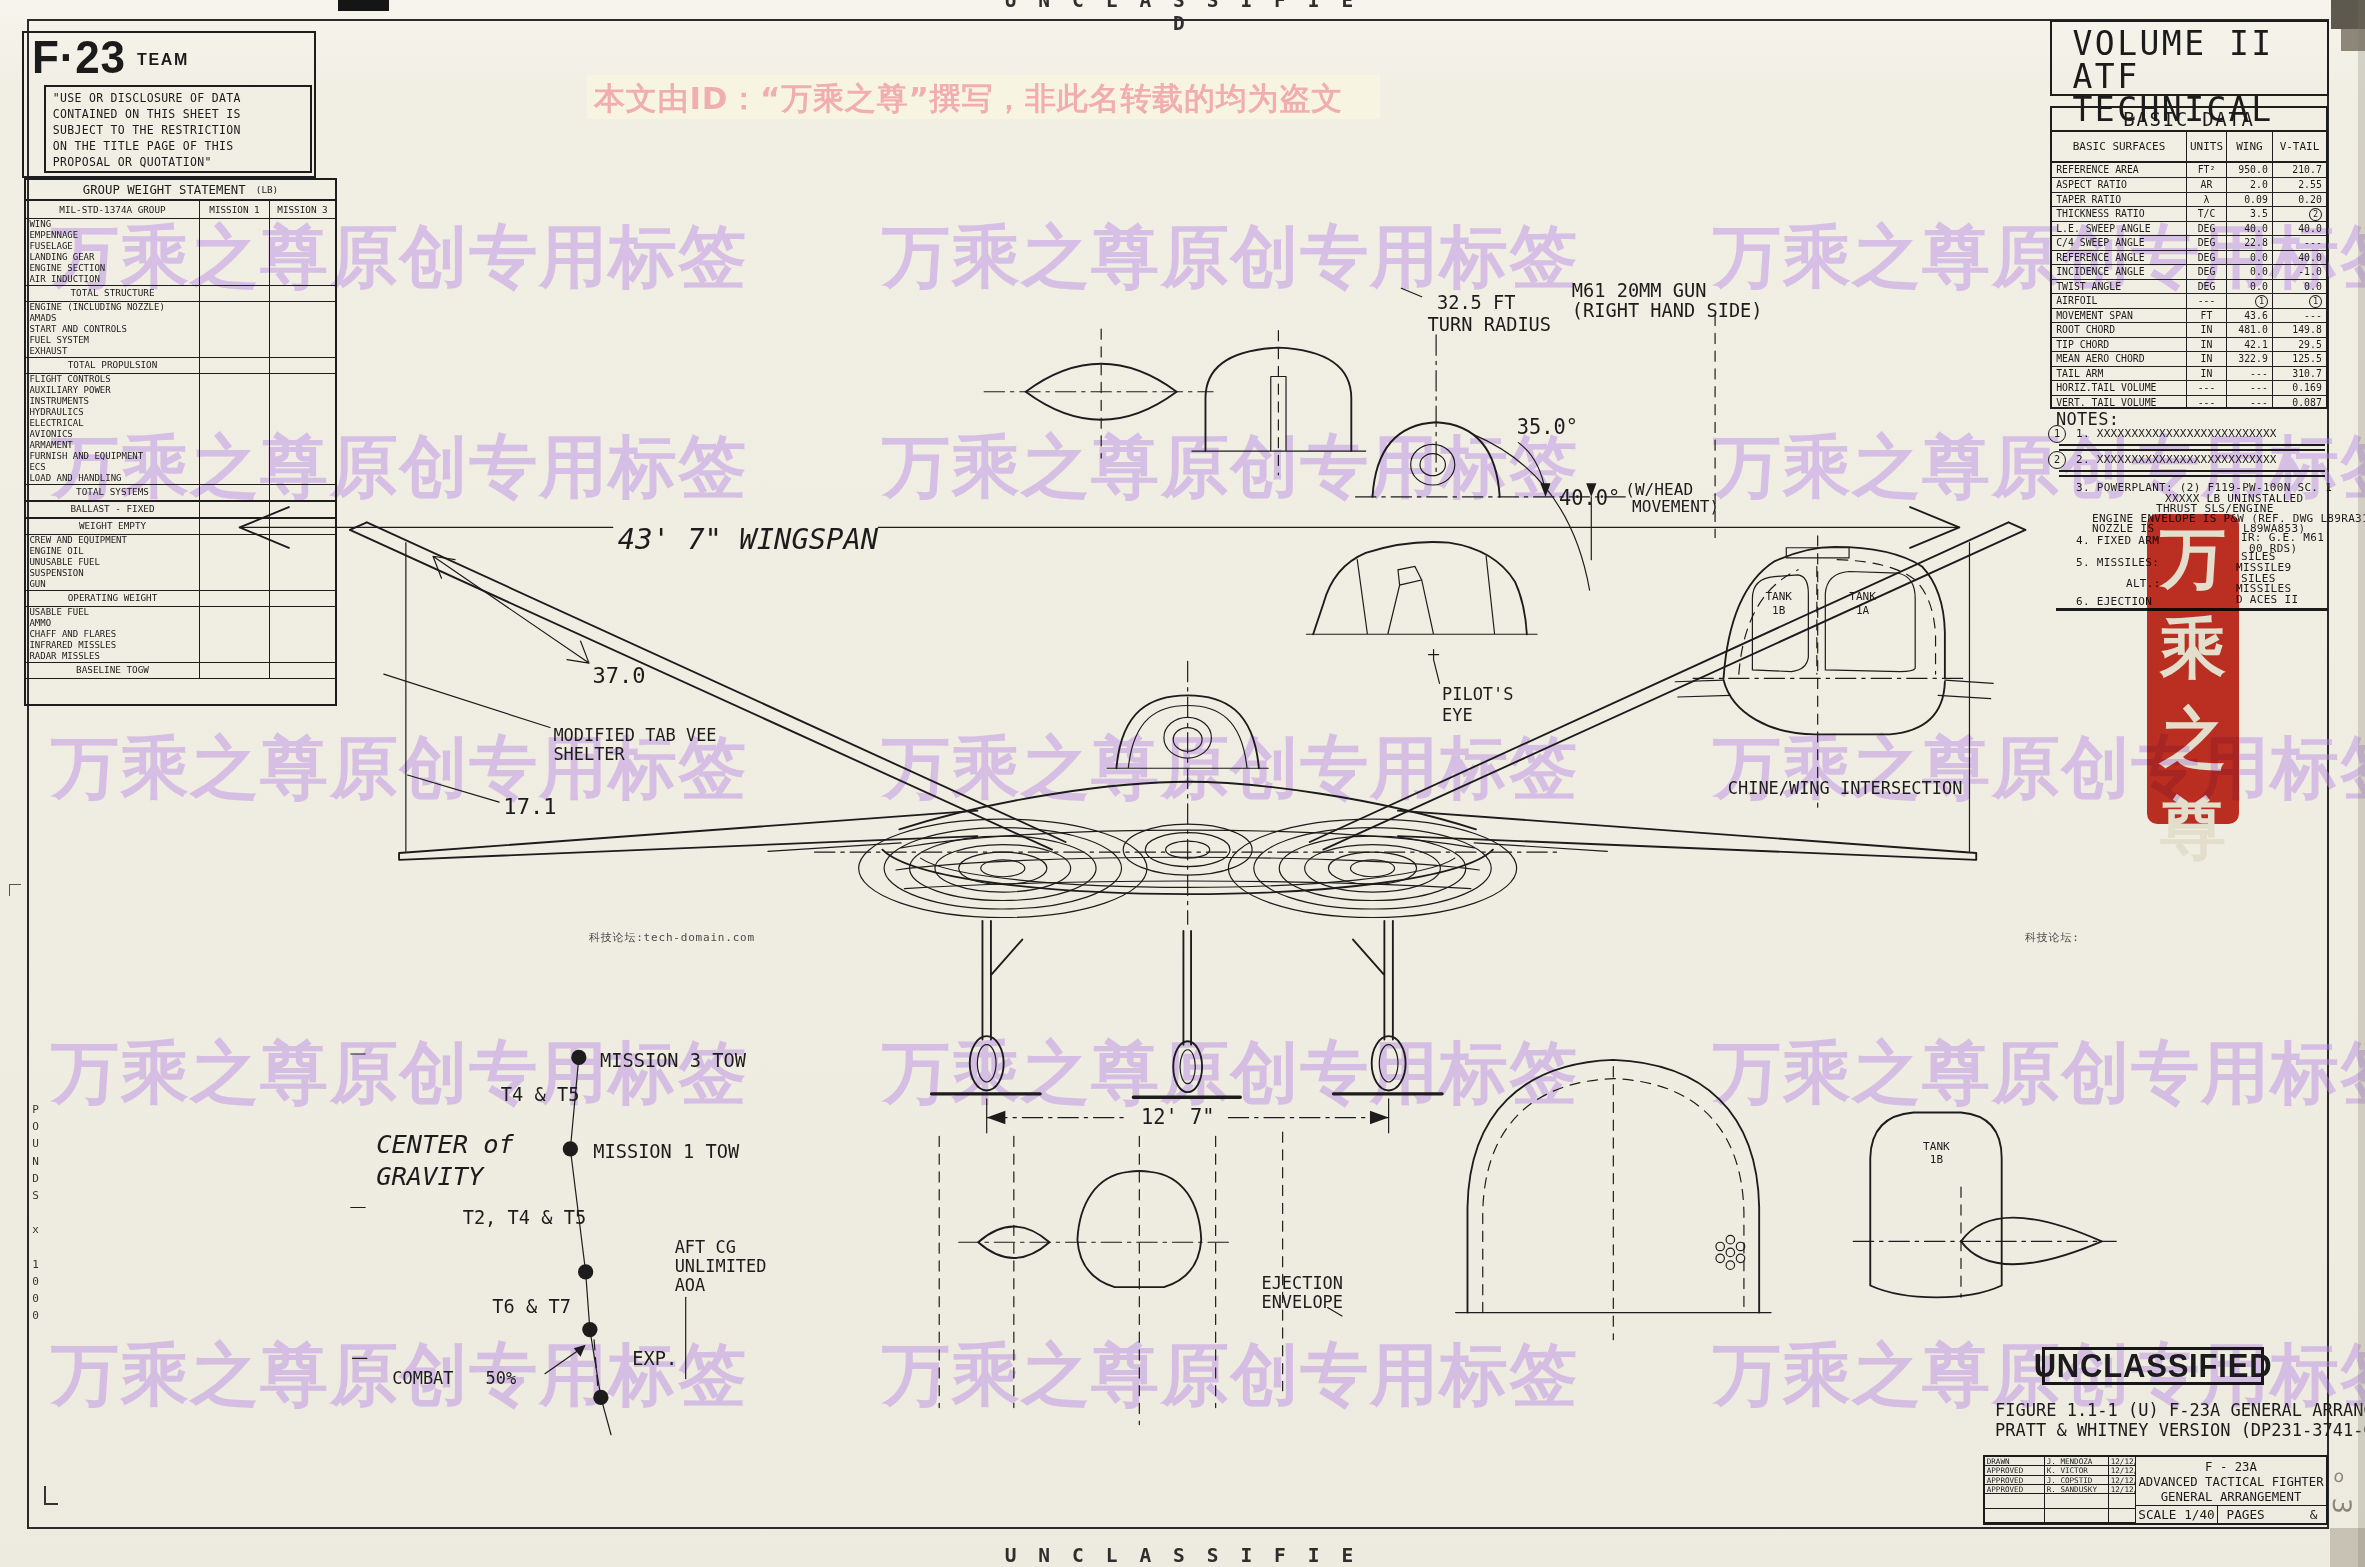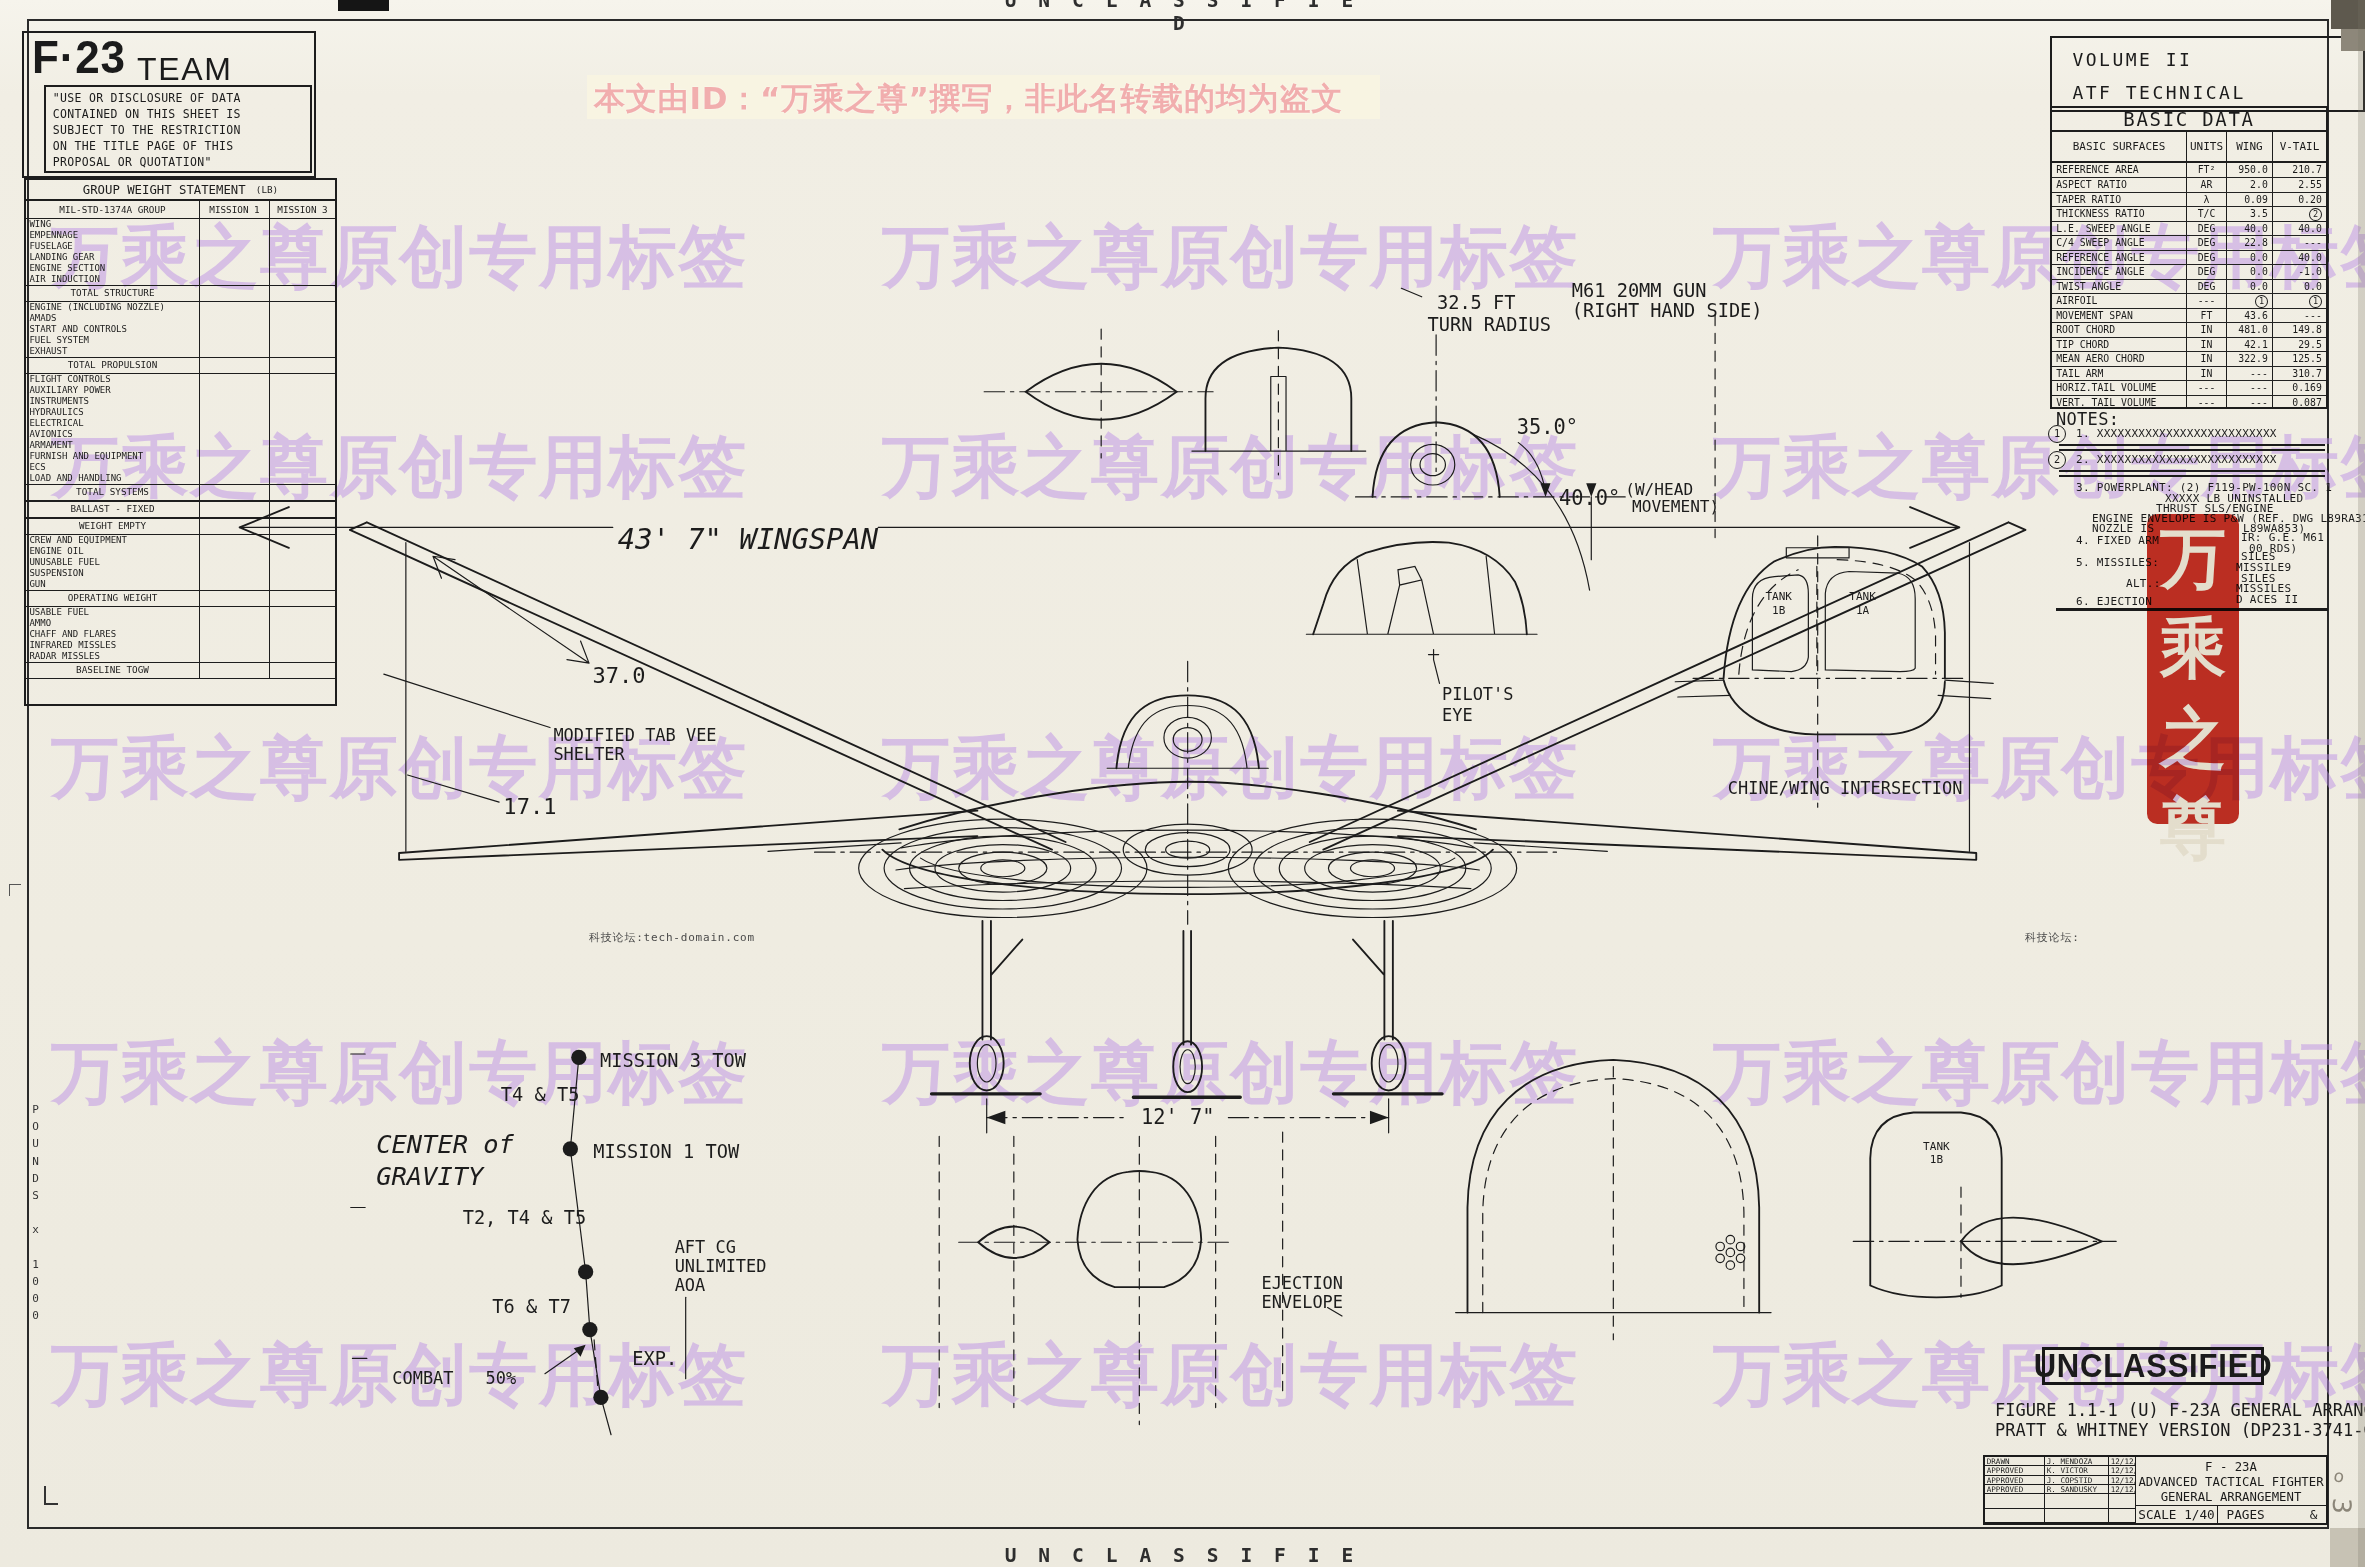--- a/index.html
+++ b/index.html
@@ -6,38 +6,38 @@
   body{margin:0;background:#cfccc0;font-family:"DejaVu Sans Mono",monospace}
   .sheet{position:relative;width:2366px;height:1567px;overflow:hidden;color:#1b1b1b;
     background:linear-gradient(180deg,#f6f4ec 0%,#f1eee4 6%,#efece1 60%,#edeadf 100%)}
   .abs{position:absolute}
   .frame{left:27px;top:18.7px;width:2302px;height:1510px;border:2.1px solid #2a2a2a}
   
   .banner{font-weight:bold;letter-spacing:5.1px;color:#2e2e2e;font-size:19.5px;text-align:center;width:365px}
   
   .team-box{left:22px;top:30.5px;width:294px;height:147px;border:2.5px solid #1d1d1d}
   .logo-main{left:32px;top:32px;font-family:"Liberation Sans",sans-serif;font-weight:900;font-size:44px;letter-spacing:0.8px;transform:scaleY(1.05)}
-  .logo-team{left:137px;top:51px;font-family:"Liberation Sans",sans-serif;font-weight:400;font-size:32px;letter-spacing:1.7px}
+  .logo-team{left:137px;top:51px;font-family:"Liberation Sans",sans-serif;font-weight:700;font-size:16px;letter-spacing:1.7px}
   .disclosure{left:44px;top:85px;width:268px;height:88px;border:2.1px solid #1d1d1d;padding:3.4px 6.8px;font-size:11.5px;line-height:16px;letter-spacing:0.3px;white-space:nowrap}
   
   .gws-title{left:24px;top:178px;width:313px;height:23px;border:2.1px solid #1d1d1d;display:flex;align-items:center;justify-content:center;gap:10.2px;font-size:12.3px}
   .gws-title .unit{font-size:9.3px}
   .gws-table{left:24px;top:201px;width:313px;height:505px;border:2.1px solid #1d1d1d;border-top:none;overflow:hidden}
   .gws-head{display:flex;height:18px;border-bottom:1.7px solid #1d1d1d;font-size:9.3px;text-align:center}
   .gws-row{display:flex}
   .g1{width:173px;overflow:hidden;white-space:nowrap}
   .g2{width:70px;border-left:1.7px solid #1d1d1d}
   .g3{flex:1;border-left:1.7px solid #1d1d1d}
   .gws-head .g1,.gws-head .g2,.gws-head .g3{display:flex;align-items:center;justify-content:center}
   .gws-item{height:11px;font-size:9px;line-height:11px}
   .gws-item .g1{padding-left:3.4px}
   .gws-total{height:17px;border-top:1.7px solid #1d1d1d;border-bottom:1.7px solid #1d1d1d;font-size:9.3px}
   .gws-total .g1{text-align:center;line-height:13.6px}
   
-  .vol-box{left:2050px;top:36px;width:315px;height:76px;border:2.5px solid #1d1d1d;padding:5.1px 0 0 20.4px;font-size:18px;letter-spacing:2.5px;line-height:33px}
+  .vol-box{left:2050px;top:20px;width:279px;height:76px;border:2.5px solid #1d1d1d;padding:5.1px 0 0 20.4px;font-size:33px;letter-spacing:2.5px;line-height:33px}
   .bd-box{left:2050px;top:106px;width:278px;height:303px;border:2.1px solid #1d1d1d;overflow:hidden}
   .bd-title{height:24px;border-bottom:2.1px solid #1d1d1d;text-align:center;font-size:19px;letter-spacing:1.7px;line-height:23px}
   .bd-head{display:flex;height:30.5px;border-bottom:2.1px solid #1d1d1d;font-size:11px}
   .bd-head div{display:flex;align-items:center;justify-content:center}
   .b1{width:134px}.b2{width:40px;border-left:1.7px solid #1d1d1d}.b3{width:46px;border-left:1.7px solid #1d1d1d}.b4{flex:1;border-left:1.7px solid #1d1d1d}
   .bd-row{display:flex;height:14.5px;font-size:9.8px;line-height:13.6px;border-top:1.4px solid #222}
   .bd-row:first-child{border-top:none}
   .bd-row .b1{padding-left:4.2px;white-space:nowrap;overflow:hidden}
   .bd-row .b2{text-align:center}
   .bd-row .b3,.bd-row .b4{text-align:right;padding-right:4.2px}

